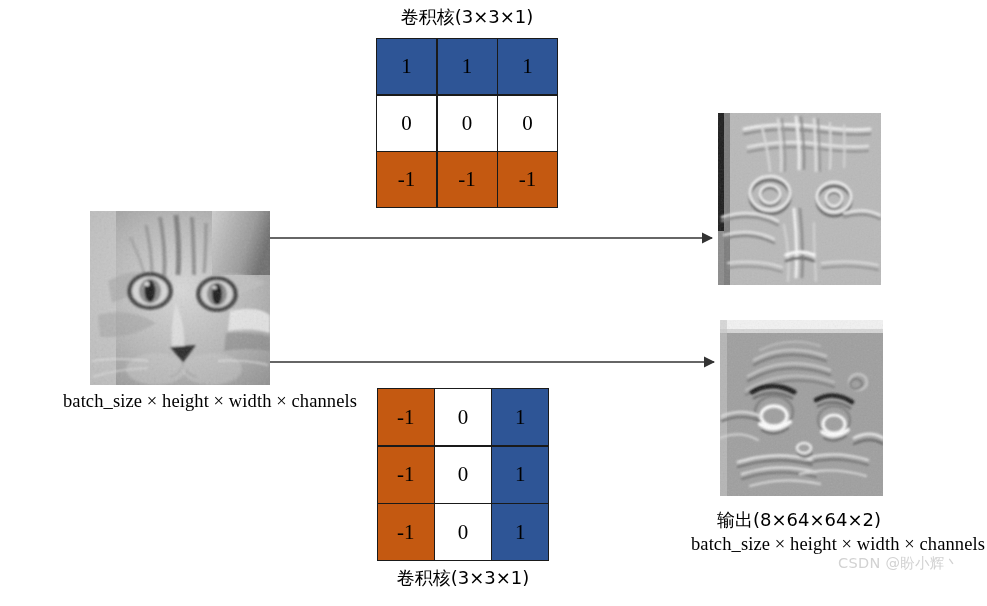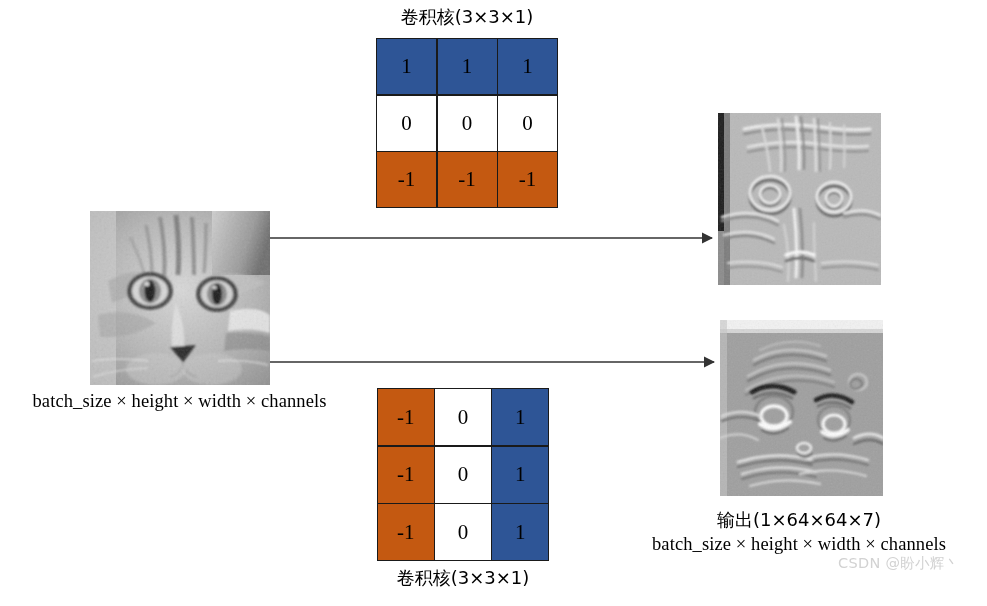--- a/index.html
+++ b/index.html
@@ -93,20 +93,21 @@
     width: 355px;
   }
   #output-caption {
     left: 613px;
     top: 508px;
     width: 372px;
   }
   .caption .line2 {
     font-size: 18.5px;
     letter-spacing: 0.1px;
+    text-align: right;
   }
 
   
   .imgbox {
     position: absolute;
     overflow: hidden;
     background: #bdbdbd;
   }
   #input-image  { left: 90px;  top: 211px; width: 180px; height: 174px; }
   #output-image-1 { left: 718px; top: 113px; width: 163px; height: 172px; }
@@ -388,21 +389,21 @@
 
         <ellipse cx="84" cy="128" rx="7" ry="5" stroke="#f0f0f0" stroke-width="2.4"></ellipse>
         <path d="M78 134 Q84 140 92 134" stroke="#666666" stroke-width="2.2"></path>
       </g>
 
       <rect x="0" y="0" width="163" height="176" filter="url(#grain2)" opacity="0.6"></rect>
     </svg>
   </div>
 
   <div class="caption" id="output-caption">
-    <div class="cjk">输出(1×64×64×7)</div>
+    <div class="cjk">输出(8×64×64×2)</div>
     <div class="line2">batch_size × height × width × channels</div>
   </div>
 
   <svg class="arrow-layer">
     <defs>
       <marker id="ahead" viewBox="0 0 10 10" refX="9" refY="5" markerWidth="7" markerHeight="7" orient="auto-start-reverse">
         <path d="M 0 0 L 10 5 L 0 10 z" fill="#333333"></path>
       </marker>
     </defs>
     <line x1="270" y1="238" x2="712" y2="238" stroke="#333333" stroke-width="1.6" marker-end="url(#ahead)"></line>

